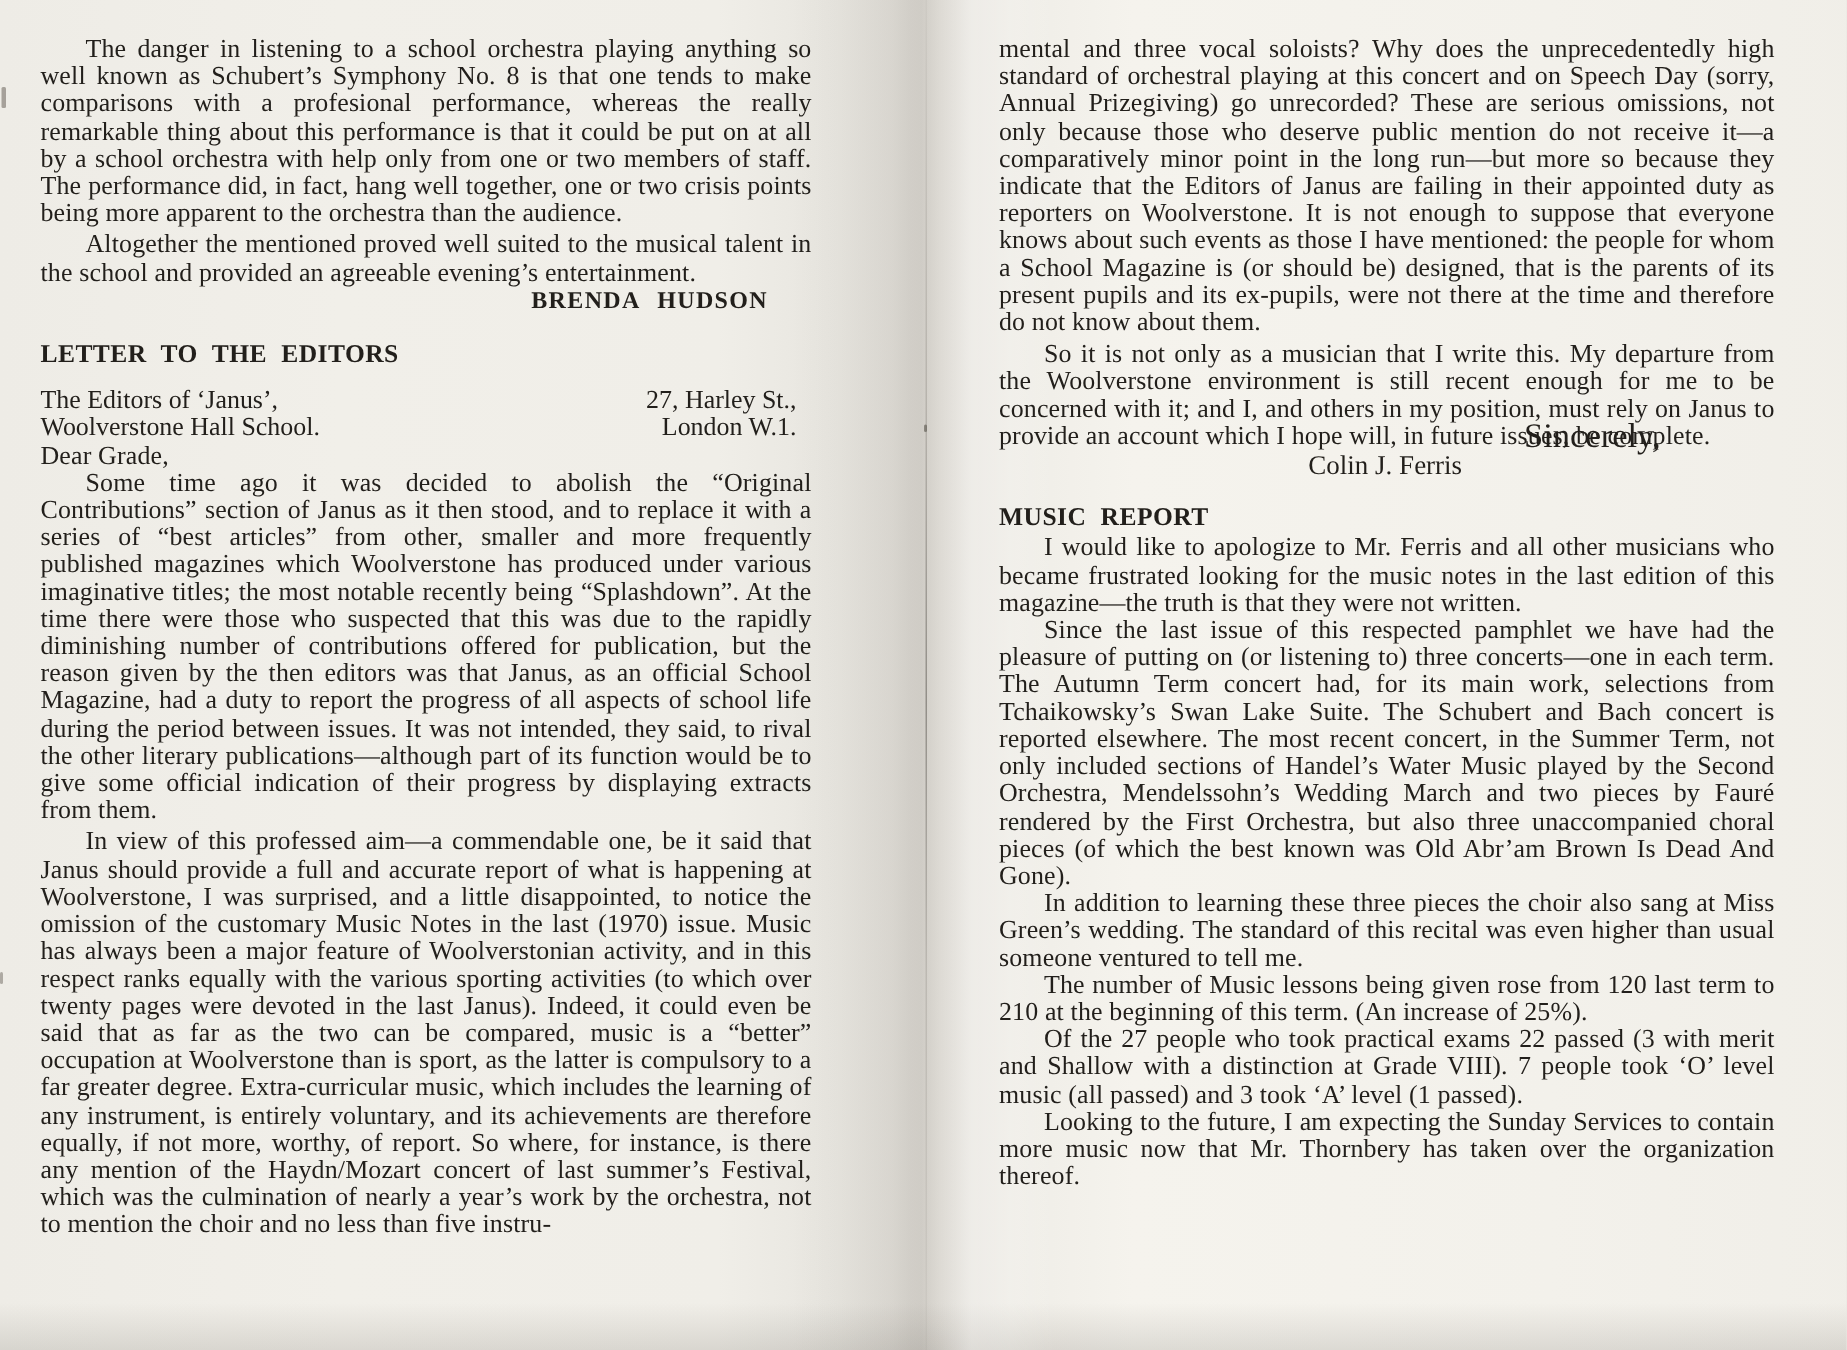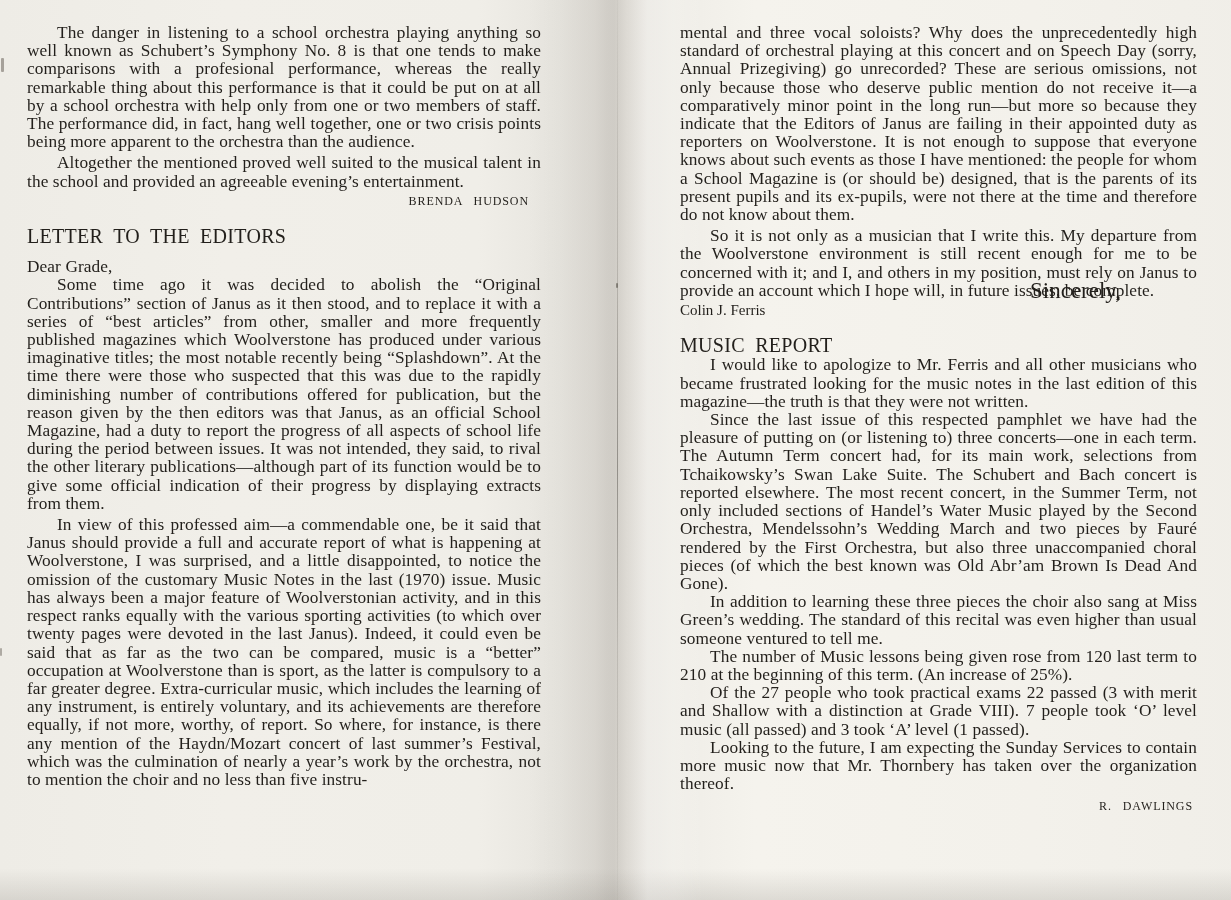--- a/index.html
+++ b/index.html
@@ -35,93 +35,102 @@
       rgba(70,64,56,0.04) 0%, rgba(70,64,56,0.20) 30%,
       rgba(40,36,30,0.38) 52%, rgba(70,64,56,0.16) 72%, rgba(70,64,56,0.04) 100%);
   }
   .speck { position: absolute; background: #4d483f; border-radius: 1px; pointer-events: none; }
   .speck-a { left: 1px; top: 58px;  width: 3px; height: 14px; opacity: .45; }
   .speck-b { left: 0px; top: 648px; width: 2px; height: 8px;  opacity: .40; }
   .speck-c { left: 616px; top: 283px; width: 2px; height: 5px; opacity: .55; }
 
   .page { position: absolute; }
   .page-left  { left: 27px;  top: 24px; width: 514px; }
-  .page-right { left: 680px; top: 24px; width: 517px; }
+  .page-right { left: 666px; top: 24px; width: 517px; }
 
   .body {
     margin: 0;
     font-size: 17.3px; line-height: 18.2px;
     text-align: justify;
     letter-spacing: 0.1px;
   }
   .indent { text-indent: 30px; }
   .mt-sm { margin-top: 3px; }
 
   .heading {
-    margin: 0; font-size: 20px; line-height: 18.2px;
-    font-weight: normal; letter-spacing: 0.3px; word-spacing: 5px;
+    margin: 0; font-size: 17px; line-height: 18.2px;
+    font-weight: bold; letter-spacing: 0.3px; word-spacing: 5px;
   }
   .heading-letter { margin-top: 17px; margin-bottom: 13px; }
   .heading-music  { margin-top: 17px; margin-bottom: 2px; }
 
   .sig-caps {
-    margin: 0; font-size: 12px; line-height: 18.2px;
-    font-weight: normal; text-align: right;
+    margin: 17px; font-size: 16px; line-height: 18.2px;
+    font-weight: bold; text-align: right;
     letter-spacing: 0.9px; word-spacing: 7px;
   }
   .sig-brenda  { padding-right: 12px; margin-top: 1px; }
   .sig-dawlings{ padding-right: 4px;  margin-top: 4px; }
 
   .address-row { display: flex; justify-content: space-between; margin-bottom: 0; }
   .addr-col { font-size: 17.3px; line-height: 18.2px; }
   .addr-right { text-align: right; padding-right: 10px; }
 
   .closing-sincerely {
     margin: -18.2px 0 0 350px;
     font-size: 23px; line-height: 18.2px;
   }
   .sig-colin {
-    margin: 0; font-size: 15px; line-height: 18.2px;
-    text-align: left; padding-right: 2px; margin-top: 1px;
+    margin: 0; font-size: 18px; line-height: 18.2px;
+    text-align: center; padding-right: 2px; margin-top: 1px;
   }
 </style>
 </head>
 <body>
 
 <div class="spread">
 
   <div class="gutter"></div>
   <div class="gutter-line"></div>
   <div class="speck speck-a"></div>
   <div class="speck speck-b"></div>
   <div class="speck speck-c"></div>
 
   <div class="page page-left">
     <p class="body indent">The danger in listening to a school orchestra playing anything so well known as Schubert’s Symphony No. 8 is that one tends to make comparisons with a profesional performance, whereas the really remarkable thing about this performance is that it could be put on at all by a school orchestra with help only from one or two members of staff. The performance did, in fact, hang well together, one or two crisis points being more apparent to the orchestra than the audience.</p>
     <p class="body indent mt-sm">Altogether the mentioned proved well suited to the musical talent in the school and provided an agreeable evening’s entertain­ment.</p>
     <p class="sig-caps sig-brenda">BRENDA HUDSON</p>
 
     <h2 class="heading heading-letter">LETTER TO THE EDITORS</h2>
 
+    <div class="address-row">
+      <div class="addr-col addr-left">
+        <div>The Editors of ‘Janus’,</div>
+        <div>Woolverstone Hall School.</div>
+      </div>
+      <div class="addr-col addr-right">
+        <div>27, Harley St.,</div>
+        <div>London W.1.</div>
+      </div>
+    </div>
 
     <p class="body">Dear Grade,</p>
     <p class="body indent">Some time ago it was decided to abolish the “Original Contributions” section of Janus as it then stood, and to replace it with a series of “best articles” from other, smaller and more frequently published magazines which Woolverstone has produced under various imaginative titles; the most notable recently being “Splashdown”. At the time there were those who suspected that this was due to the rapidly diminishing number of contributions offered for publication, but the reason given by the then editors was that Janus, as an official School Magazine, had a duty to report the progress of all aspects of school life during the period between issues. It was not intended, they said, to rival the other literary publications—although part of its function would be to give some official indication of their progress by displaying extracts from them.</p>
     <p class="body indent mt-sm">In view of this professed aim—a commendable one, be it said that Janus should provide a full and accurate report of what is happening at Woolverstone, I was surprised, and a little disappoint­ed, to notice the omission of the customary Music Notes in the last (1970) issue. Music has always been a major feature of Woolver­stonian activity, and in this respect ranks equally with the various sporting activities (to which over twenty pages were devoted in the last Janus). Indeed, it could even be said that as far as the two can be compared, music is a “better” occupation at Woolverstone than is sport, as the latter is compulsory to a far greater degree. Extra-curricular music, which includes the learning of any instru­ment, is entirely voluntary, and its achievements are therefore equally, if not more, worthy, of report. So where, for instance, is there any mention of the Haydn/Mozart concert of last summer’s Festival, which was the culmination of nearly a year’s work by the orchestra, not to mention the choir and no less than five instru-</p>
   </div>
 
   <div class="page page-right">
     <p class="body">mental and three vocal soloists? Why does the unprecedentedly high standard of orchestral playing at this concert and on Speech Day (sorry, Annual Prizegiving) go unrecorded? These are serious omissions, not only because those who deserve public mention do not receive it—a comparatively minor point in the long run—but more so because they indicate that the Editors of Janus are failing in their appointed duty as reporters on Woolverstone. It is not enough to suppose that everyone knows about such events as those I have mentioned: the people for whom a School Magazine is (or should be) designed, that is the parents of its present pupils and its ex-pupils, were not there at the time and therefore do not know about them.</p>
     <p class="body indent mt-sm">So it is not only as a musician that I write this. My departure from the Woolverstone environment is still recent enough for me to be concerned with it; and I, and others in my position, must rely on Janus to provide an account which I hope will, in future issues, be complete.</p>
     <p class="closing-sincerely">Sincerely,</p>
     <p class="sig-colin">Colin J. Ferris</p>
 
     <h2 class="heading heading-music">MUSIC REPORT</h2>
 
     <p class="body indent">I would like to apologize to Mr. Ferris and all other musicians who became frustrated looking for the music notes in the last edition of this magazine—the truth is that they were not written.</p>
     <p class="body indent">Since the last issue of this respected pamphlet we have had the pleasure of putting on (or listening to) three concerts—one in each term. The Autumn Term concert had, for its main work, selections from Tchaikowsky’s Swan Lake Suite. The Schubert and Bach concert is reported elsewhere. The most recent concert, in the Summer Term, not only included sections of Handel’s Water Music played by the Second Orchestra, Mendelssohn’s Wedding March and two pieces by Fauré rendered by the First Orchestra, but also three unaccompanied choral pieces (of which the best known was Old Abr’am Brown Is Dead And Gone).</p>
     <p class="body indent">In addition to learning these three pieces the choir also sang at Miss Green’s wedding. The standard of this recital was even higher than usual someone ventured to tell me.</p>
     <p class="body indent">The number of Music lessons being given rose from 120 last term to 210 at the beginning of this term. (An increase of 25%).</p>
     <p class="body indent">Of the 27 people who took practical exams 22 passed (3 with merit and Shallow with a distinction at Grade VIII). 7 people took ‘O’ level music (all passed) and 3 took ‘A’ level (1 passed).</p>
     <p class="body indent">Looking to the future, I am expecting the Sunday Services to contain more music now that Mr. Thornbery has taken over the organization thereof.</p>
-    <p class="sig-caps sig-dawlings">R. DAWLINGS</p>
   </div>
 
 </div>
 
 </body></html>

